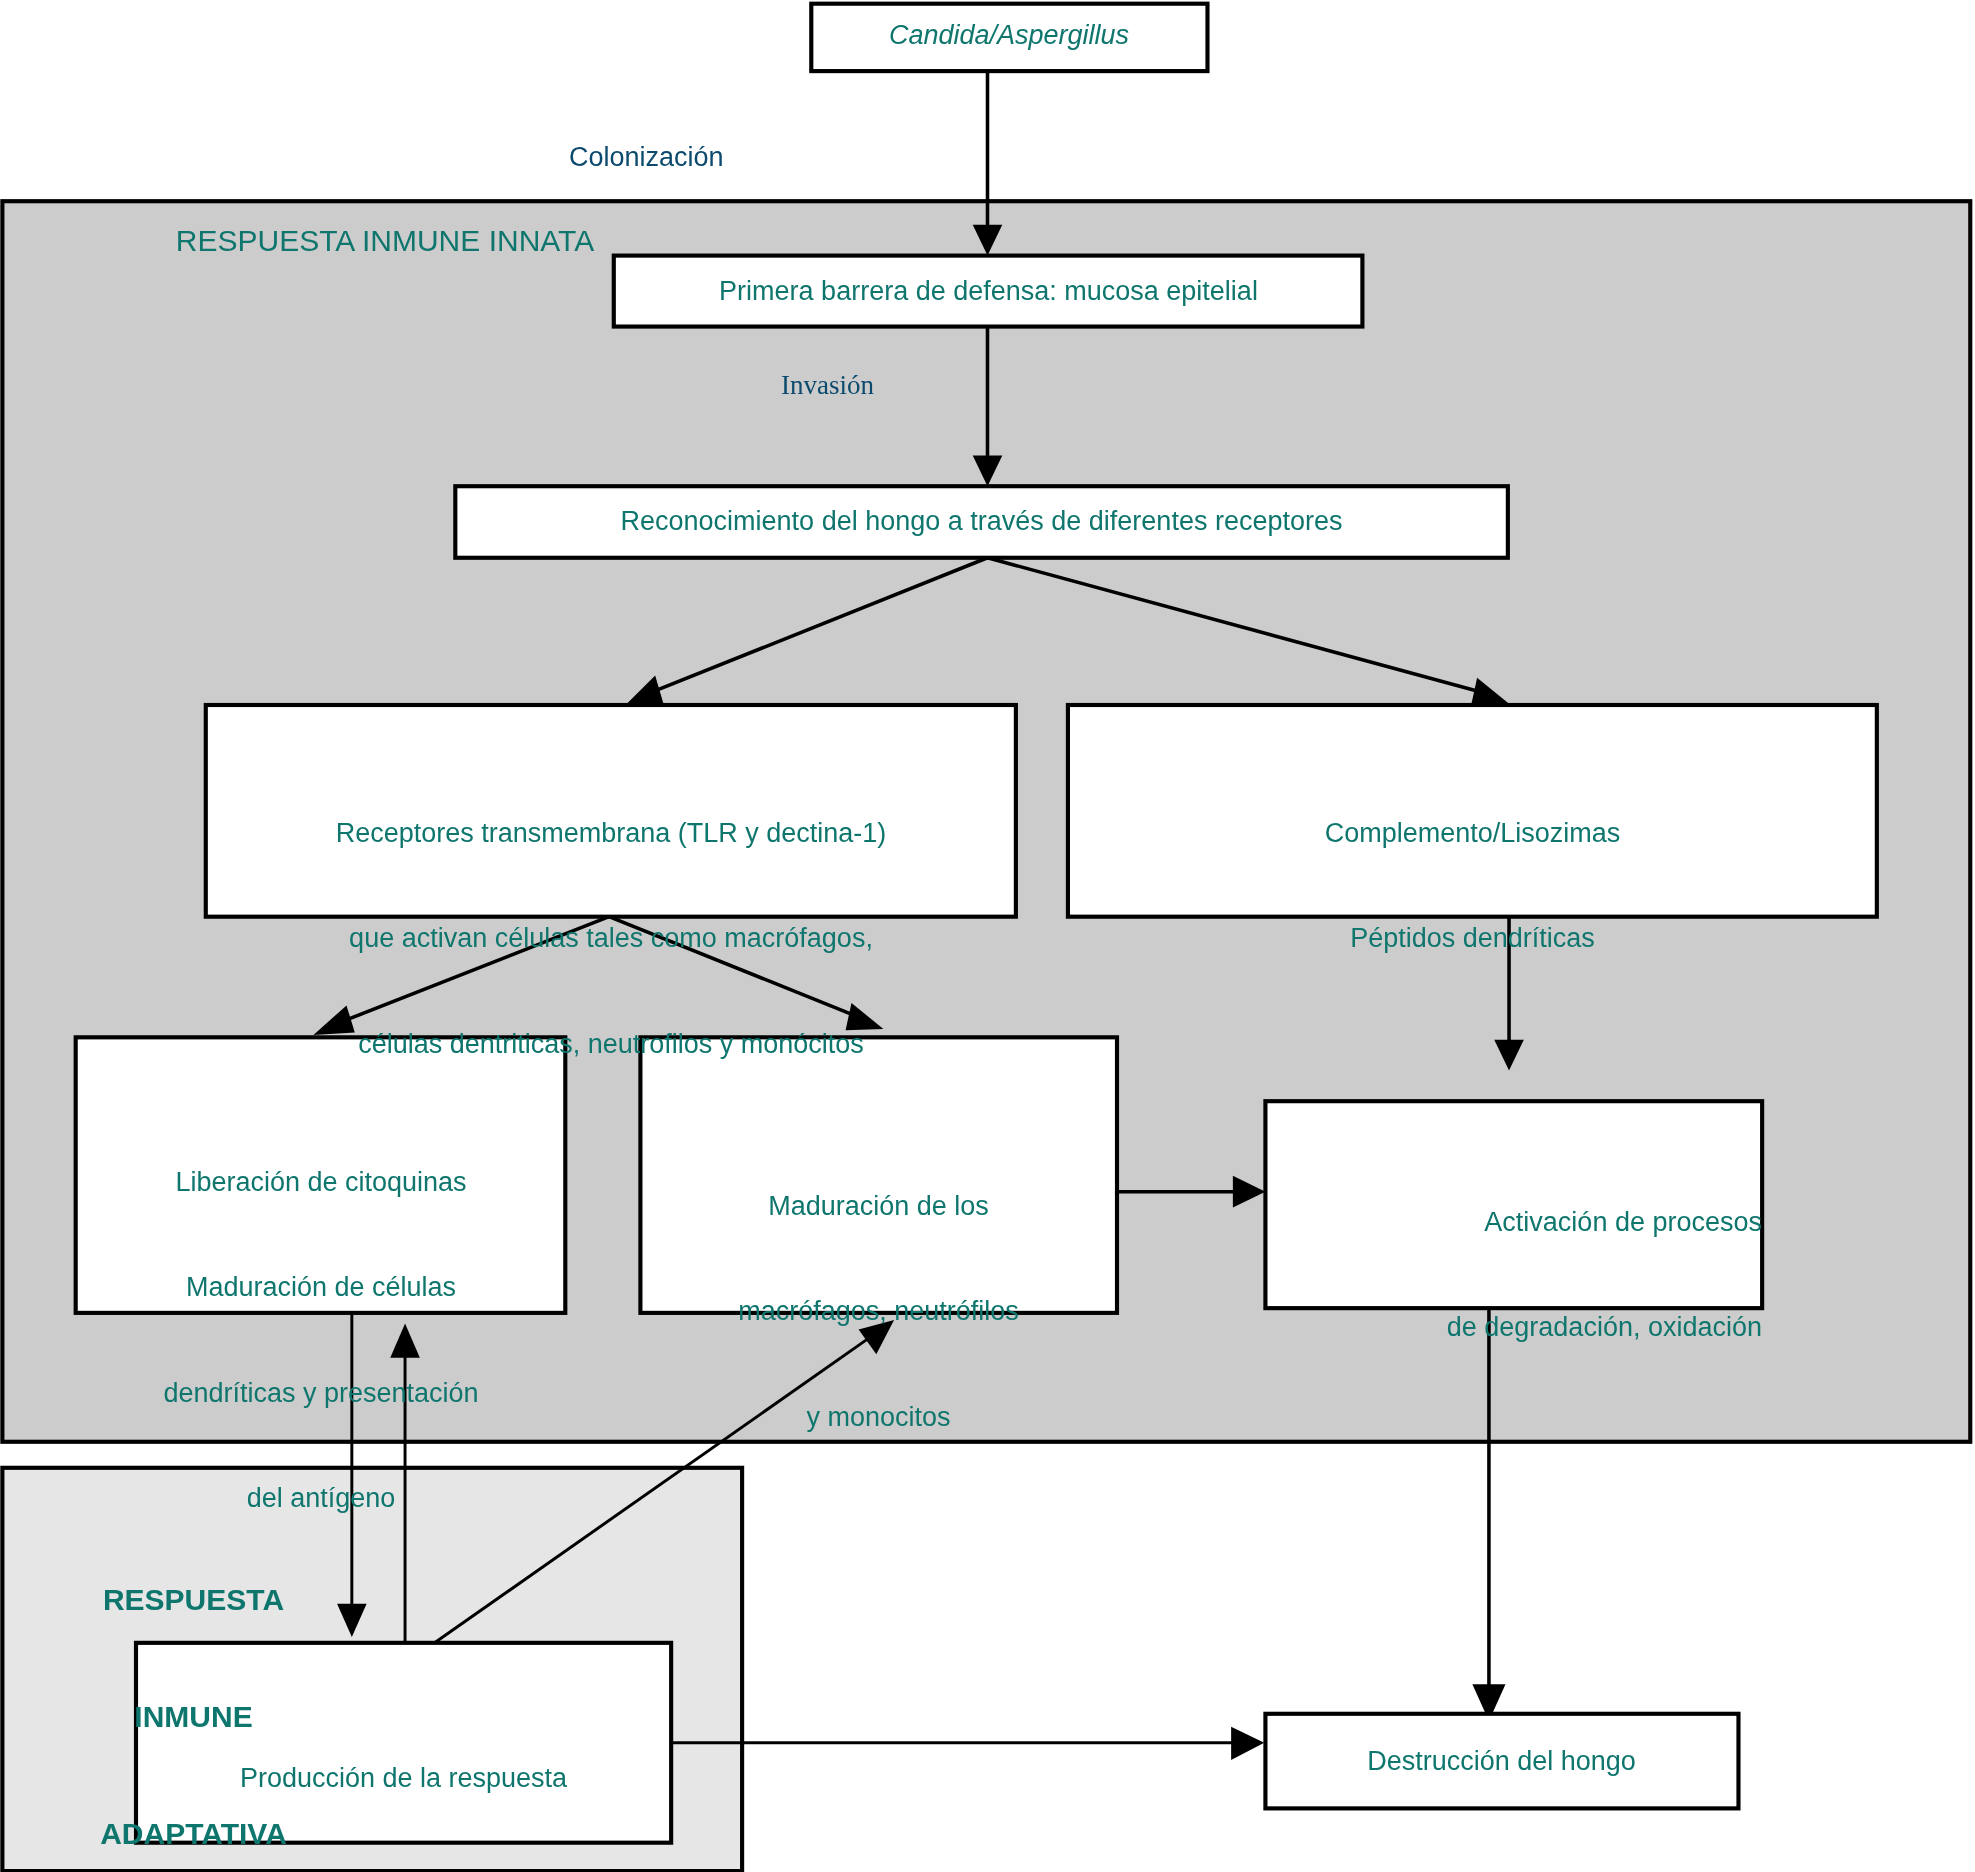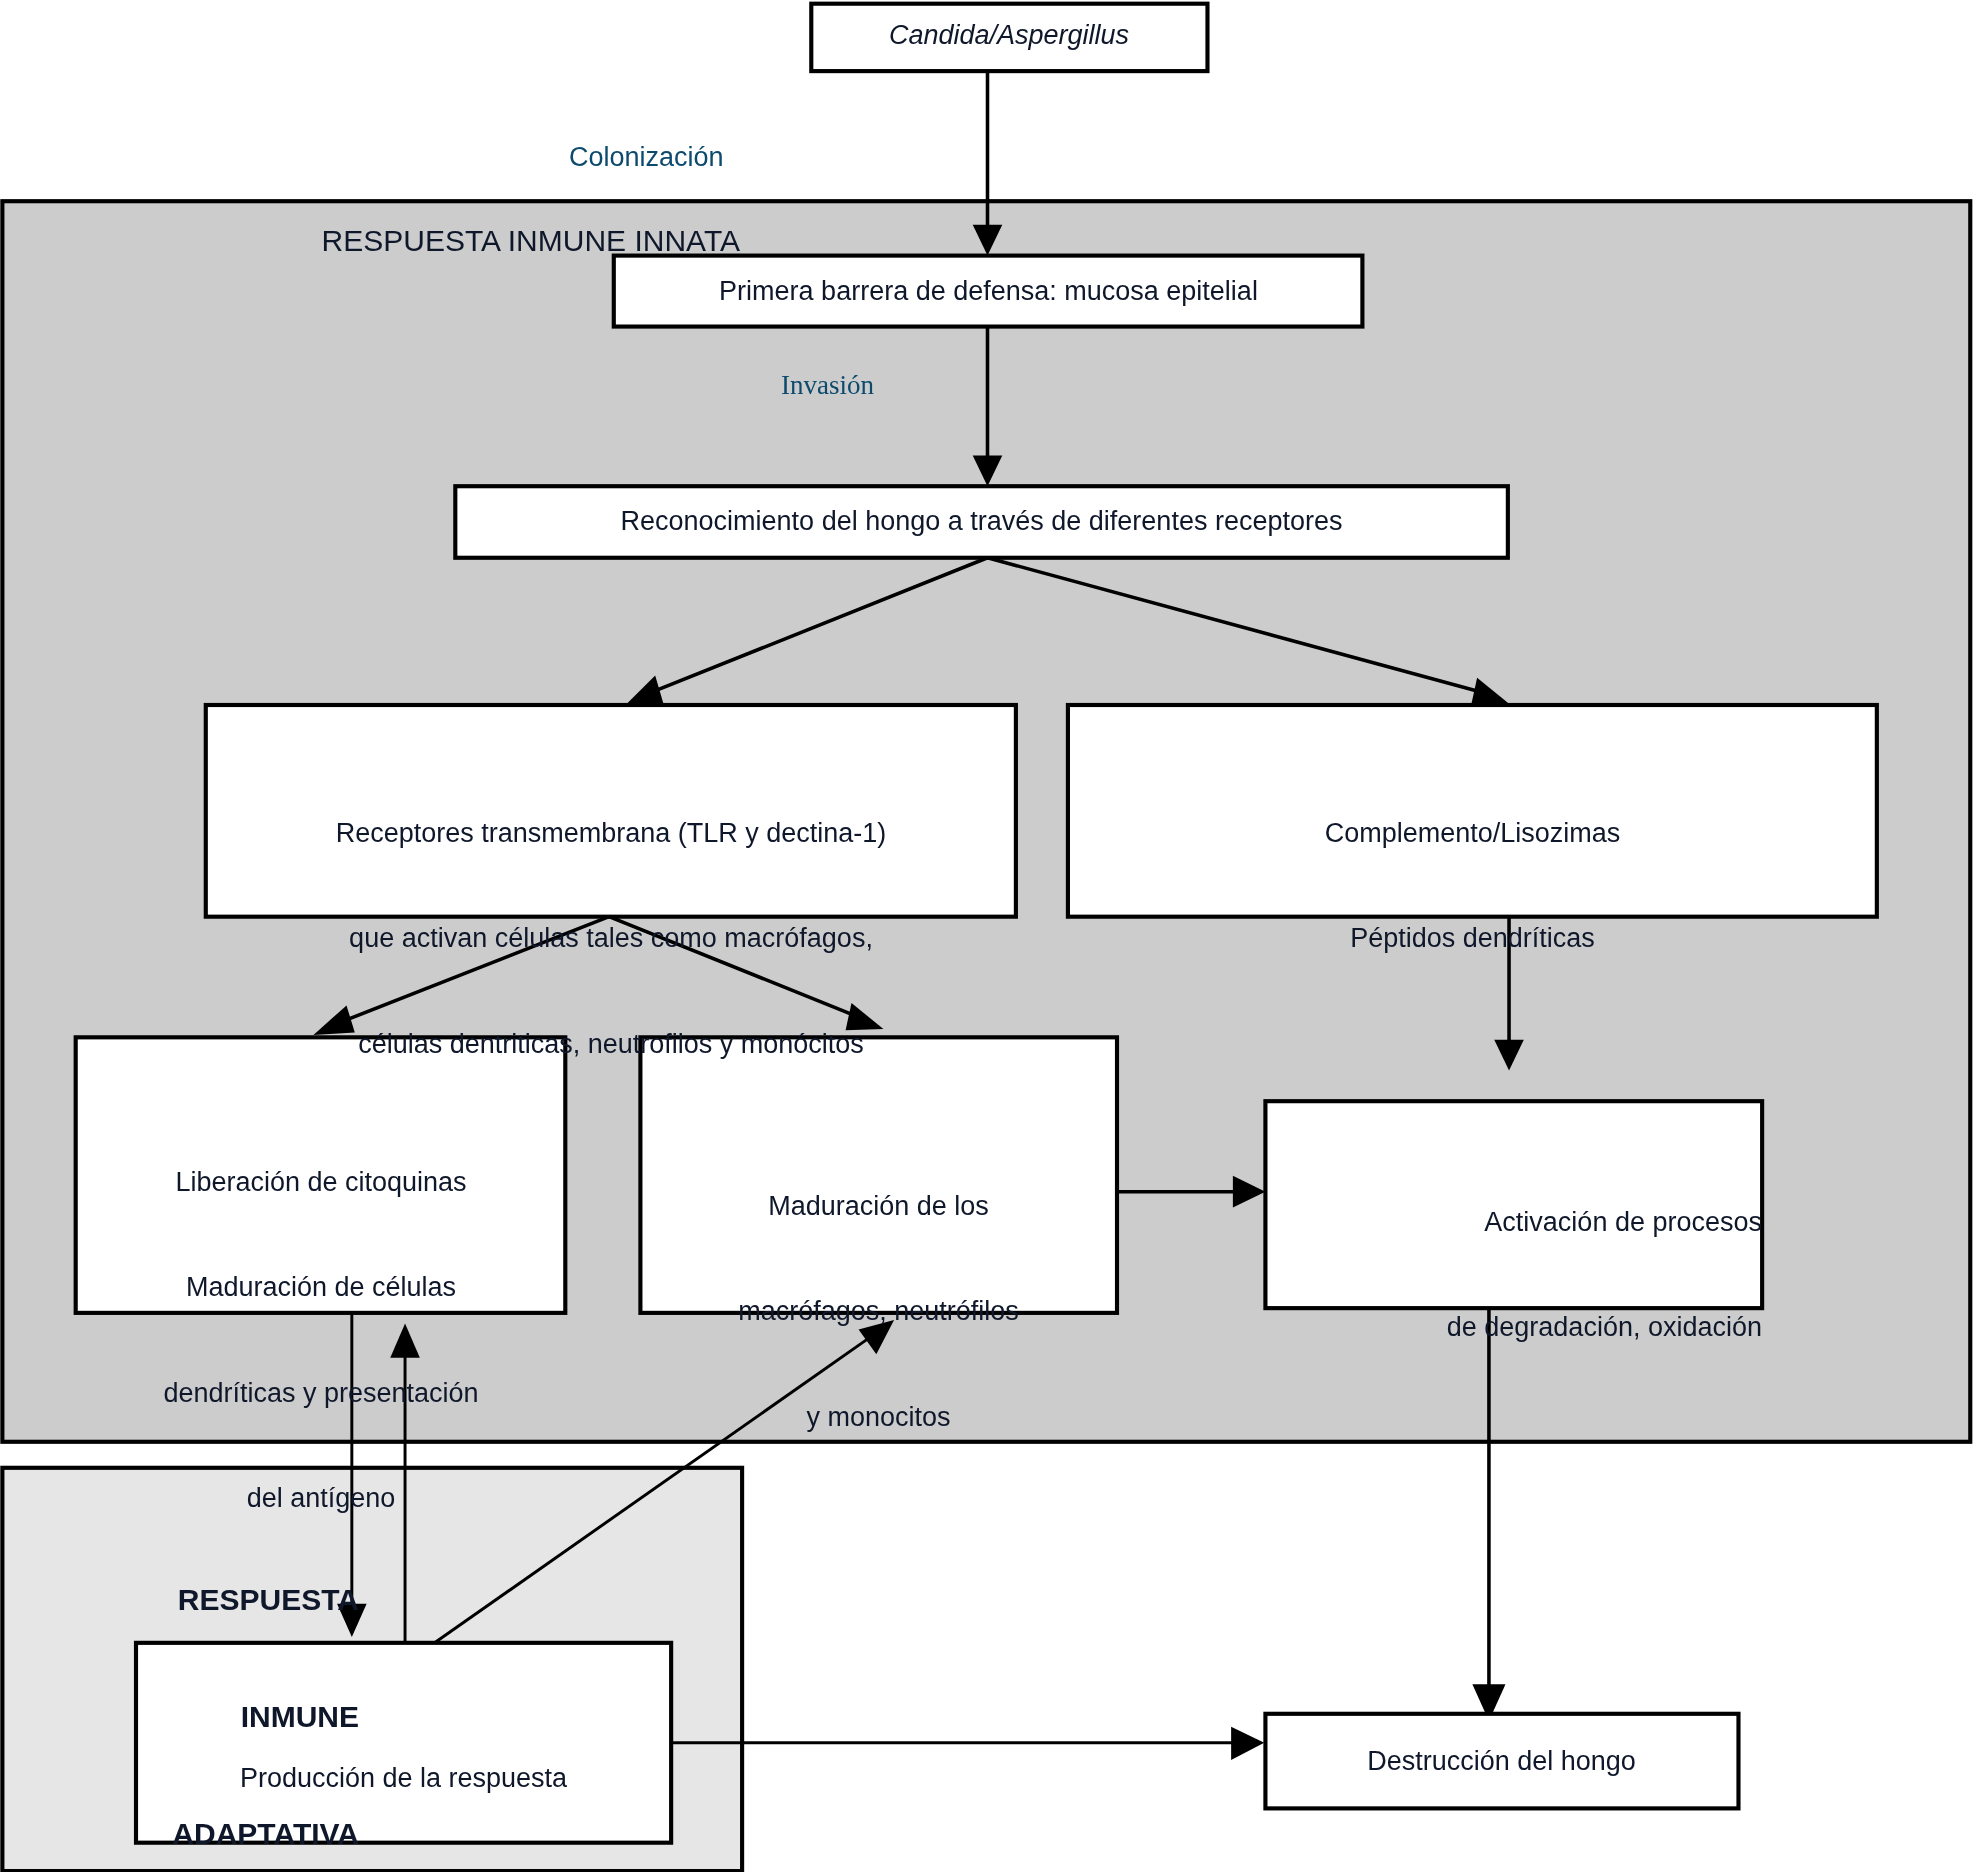--- a/index.html
+++ b/index.html
@@ -13,28 +13,28 @@
   .panel-innate{fill:#cccccc;stroke:#000000;stroke-width:7;}
   .panel-adaptive{fill:#e6e6e6;stroke:#000000;stroke-width:7;}
   .nodebox{fill:#ffffff;stroke:#000000;stroke-width:7;}
   .edge{stroke:#000000;stroke-width:6;fill:none;}
   .edge-thin{stroke:#000000;stroke-width:5;fill:none;}
   .ahead{fill:#000000;}
 
   .lbl{
     position:absolute;
     text-align:center;
-    color:#0f172a;
+    color:#0f766e;
     line-height:1.30;
     font-size:27px;
     white-space:pre;
   }
   .lbl.italic{font-style:italic;}
   .lbl.bold{font-weight:bold;}
-  .lbl.leftal{text-align:right;}
+  .lbl.leftal{text-align:center;}
   .lbl.panel-title{font-size:30px;}
   .lbl.panel-title-ad{font-size:30px;line-height:1.30;}
   .edge-label{position:absolute;font-size:27px;color:#0c4a6e;white-space:pre;}
 </style>
 </head>
 <body>
 
 <div id="stage">
 
   <svg id="canvas" viewBox="0 0 3340 3167" xmlns="http://www.w3.org/2000/svg">

